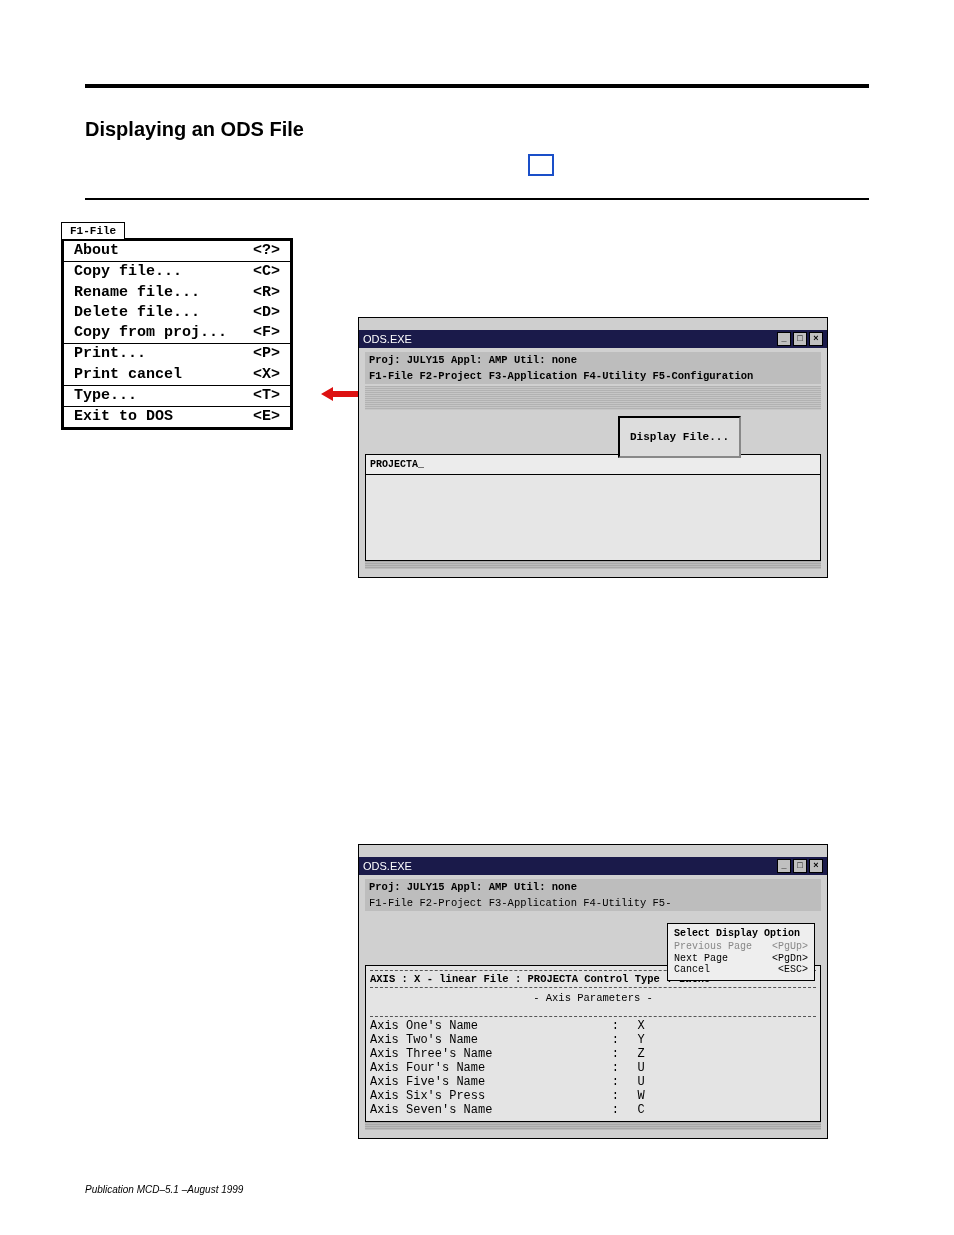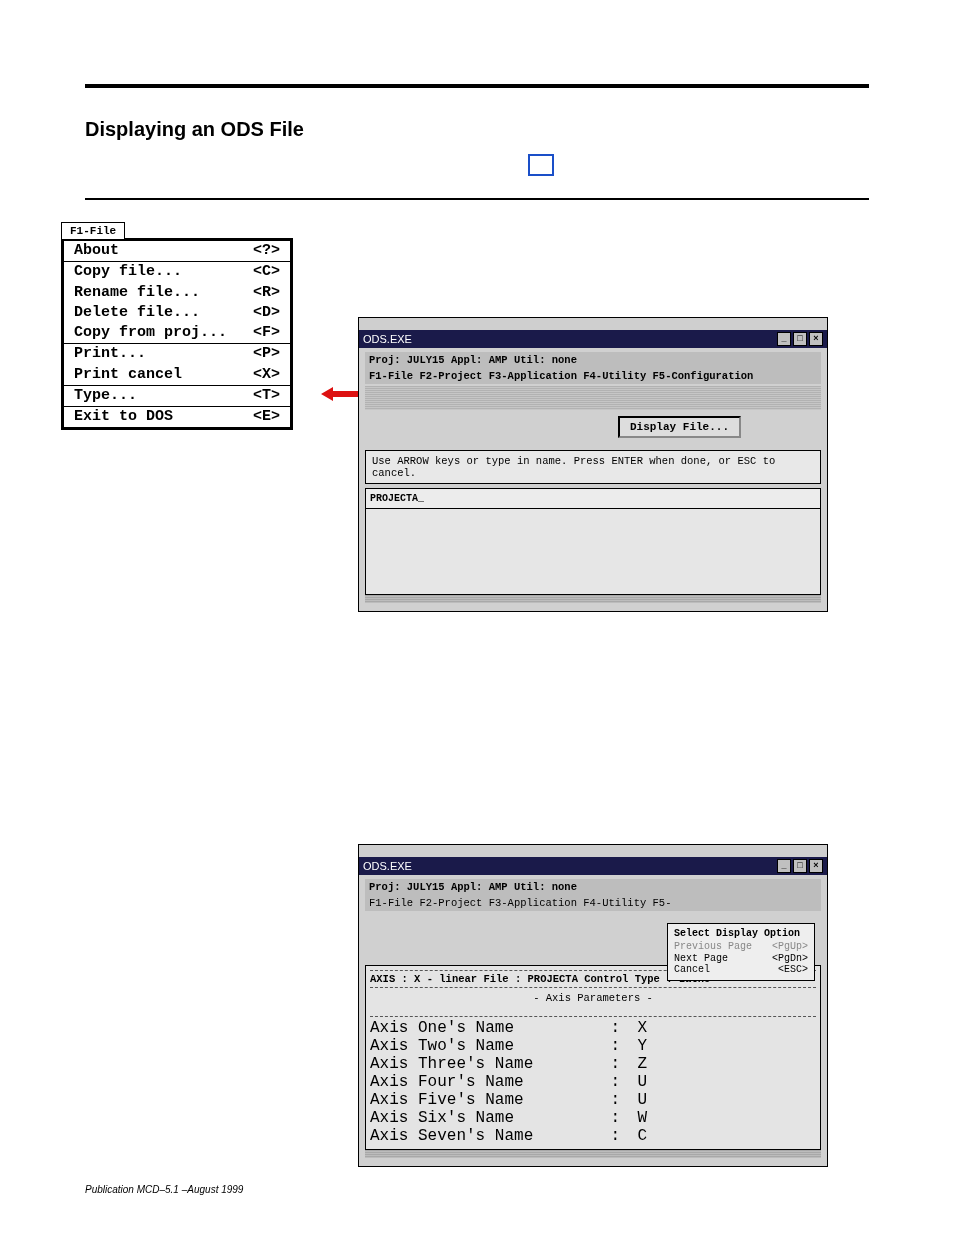--- a/index.html
+++ b/index.html
@@ -43,30 +43,30 @@
     font-size:9px; line-height:11px; text-align:center; color:#000; font-weight:bold;}
   .dosbody { background:linear-gradient(#d0d0d0,#d0d0d0); padding:4px 6px 8px;
     font-family:"Courier New",monospace; font-size:10.5px; color:#000; }
   .dosbody .toprow { font-weight:bold; background:#bdbdbd; padding:2px 4px; }
   .hatch {
     background:repeating-linear-gradient(0deg,#c6c6c6 0,#c6c6c6 1px,#b2b2b2 1px,#b2b2b2 2px);
     height:24px; margin-top:2px;
   }
   .box3d {
     border:2px solid #000; border-right-color:#888; border-bottom-color:#888;
-    background:#ddd; display:inline-block; padding:3px 10px; font-weight:bold; font-size:11px;
+    background:#ddd; display:inline-block; padding:13px 10px; font-weight:bold; font-size:11px;
   }
   .inset { border:1px solid #000; background:#e8e8e8; padding:4px 6px; font-size:10.5px; }
   .strip { height:8px; background:repeating-linear-gradient(0deg,#bcbcbc 0,#bcbcbc 1px,#a8a8a8 1px,#a8a8a8 2px);}
 
   
   .panel { border:1px solid #000; background:#eee; padding:4px 6px; font-size:10px; }
   .panel .hdr { font-weight:bold; margin-bottom:2px; }
   .kv { display:flex; justify-content:space-between; line-height:1.15; }
-  .ascii-box { border-top:1px dashed #555; margin-top:12px; padding-top:2px; font-size:16px; }
+  .ascii-box { border-top:1px dashed #555; margin-top:12px; padding-top:2px; font-size:12px; }
   .ascii-hdr { border-top:1px dashed #555; border-bottom:1px dashed #555; padding:2px 0; font-weight:bold; }
   .ascii-row { display:flex; }
   .ascii-row .l { width:50%; }
   .ascii-row .m { width:10%; text-align:center; }
   .ascii-row .r { width:40%; }
 
   .footer { position:absolute; left:85px; bottom:40px; font-size:10px; color:#000;font-style:italic; }
 
   
   #shot1 { left:358px; top:317px; width:470px; }
@@ -157,21 +157,20 @@
       <div class="wbtn">×</div>
     </div>
   </div>
   <div class="dosbody">
     <div class="toprow">Proj: JULY15        Appl: AMP           Util: none</div>
     <div class="toprow" style="font-weight:bold">F1-File  F2-Project  F3-Application  F4-Utility  F5-Configuration</div>
     <div class="hatch"></div>
     <div class="dialog-area">
       <span class="box3d dialog-btn">Display File...</span>
     </div>
-    <div class="inset">Use ARROW keys or type in name. Press ENTER when done, or ESC to cancel.</div>
     <div class="inputline"><b>PROJECTA_</b></div>
     <div class="blank"></div>
     <div class="strip"></div>
   </div>
 </div>
 
 <div id="shot2" class="shot">
   <div class="titlebar">
     <span>ODS.EXE</span>
     <div class="btns">
@@ -223,21 +222,21 @@
             <span class="l">Axis Four's Name</span>
             <span class="m">:</span>
             <span class="r">U</span>
           </div>
         <div class="ascii-row">
             <span class="l">Axis Five's Name</span>
             <span class="m">:</span>
             <span class="r">U</span>
           </div>
         <div class="ascii-row">
-            <span class="l">Axis Six's Name</span>
+            <span class="l">Axis Six's Press</span>
             <span class="m">:</span>
             <span class="r">W</span>
           </div>
         <div class="ascii-row">
             <span class="l">Axis Seven's Name</span>
             <span class="m">:</span>
             <span class="r">C</span>
           </div>
       </div>
     </div>

